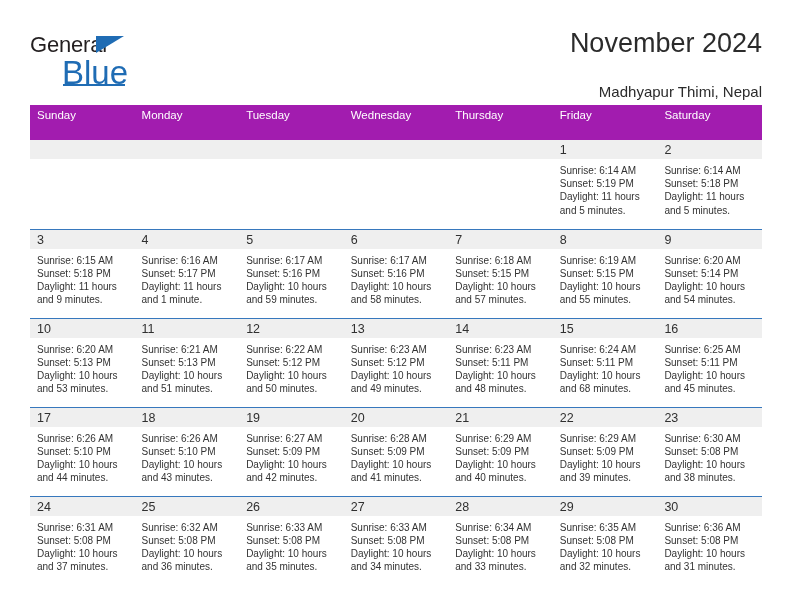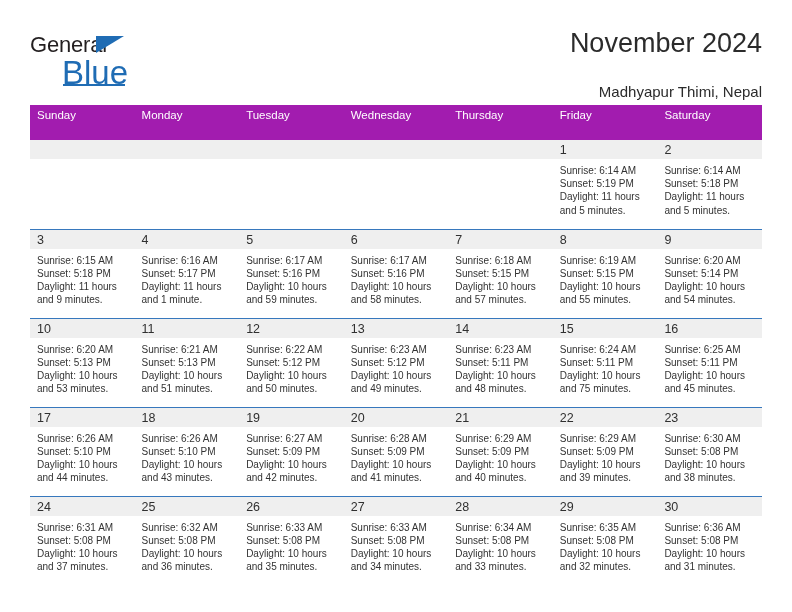--- a/index.html
+++ b/index.html
@@ -373,21 +373,21 @@
               </div>
             </div>
           </td>
           <td>
             <div class="daycell">
               <div class="daynum-band">15</div>
               <div class="info">
                 <div>Sunrise: 6:24 AM</div>
                 <div>Sunset: 5:11 PM</div>
                 <div>Daylight: 10 hours</div>
-                <div>and 75 minutes.</div>
+                <div>and 68 minutes.</div>
               </div>
             </div>
           </td>
           <td>
             <div class="daycell">
               <div class="daynum-band">16</div>
               <div class="info">
                 <div>Sunrise: 6:25 AM</div>
                 <div>Sunset: 5:11 PM</div>
                 <div>Daylight: 10 hours</div>

